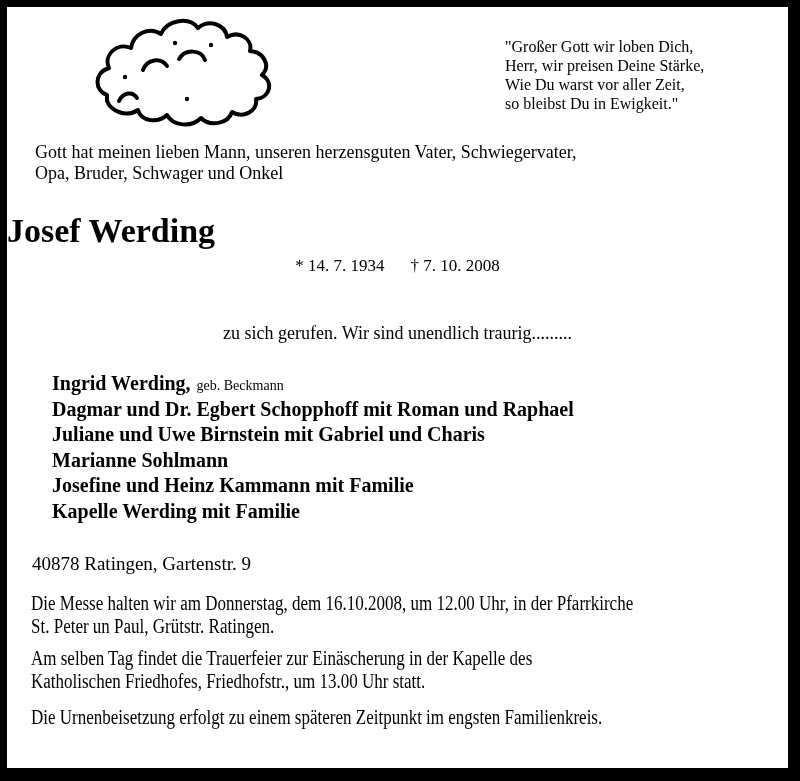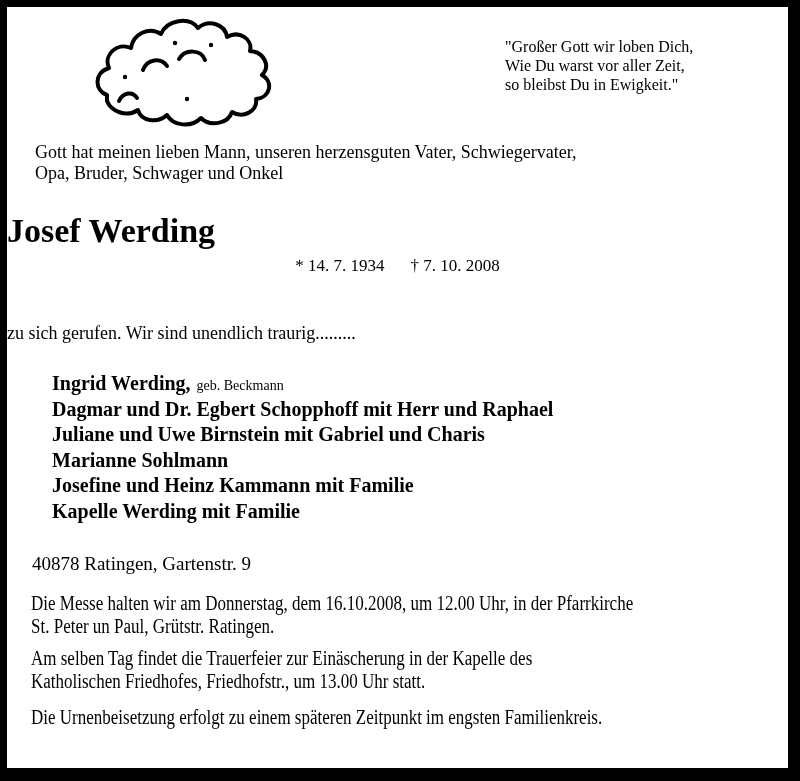--- a/index.html
+++ b/index.html
@@ -52,21 +52,21 @@
     width: 781px;
     text-align: center;
     font-size: 17px;
     white-space: nowrap;
   }
   .dates .death { margin-left: 26px; }
 
   .grief {
     left: 0; top: 316px;
     width: 781px;
-    text-align: left;
+    text-align: center;
     font-size: 18px;
     white-space: nowrap;
   }
 
   .mourners {
     left: 45px; top: 365px;
     font-size: 20px;
     font-weight: bold;
     line-height: 23.6px;
     white-space: nowrap;
@@ -121,20 +121,21 @@
       <path d="M36,86 C40,77 50,76 54,83"></path>
       <circle cx="92" cy="28" r="2.2" fill="#000000" stroke="none"></circle>
       <circle cx="128" cy="30" r="2.2" fill="#000000" stroke="none"></circle>
       <circle cx="42" cy="62" r="2.2" fill="#000000" stroke="none"></circle>
       <circle cx="104" cy="84" r="2.2" fill="#000000" stroke="none"></circle>
     </g>
   </svg>
 
   <div class="abs quote">
     <div>"Großer Gott wir loben Dich,</div>
+    <div>Herr, wir preisen Deine Stärke,</div>
     <div>Wie Du warst vor aller Zeit,</div>
     <div>so bleibst Du in Ewigkeit."</div>
   </div>
 
   <div class="abs intro">
     <div>Gott hat meinen lieben Mann, unseren herzensguten Vater, Schwiegervater,</div>
     <div>Opa, Bruder, Schwager und Onkel</div>
   </div>
 
   <div class="abs name">Josef Werding</div>
@@ -143,21 +144,21 @@
     <span>* 14. 7. 1934</span><span class="death">† 7. 10. 2008</span>
   </div>
 
   <div class="abs grief">zu sich gerufen. Wir sind unendlich traurig.........</div>
 
   <div class="abs mourners">
     <div class="mrow">
       <span class="mname">Ingrid Werding,</span><span class="msuffix">geb. Beckmann</span>
     </div>
     <div class="mrow">
-      <span class="mname">Dagmar und Dr. Egbert Schopphoff mit Herr und Raphael</span><span class="msuffix"></span>
+      <span class="mname">Dagmar und Dr. Egbert Schopphoff mit Roman und Raphael</span><span class="msuffix"></span>
     </div>
     <div class="mrow">
       <span class="mname">Juliane und Uwe Birnstein mit Gabriel und Charis</span><span class="msuffix"></span>
     </div>
     <div class="mrow">
       <span class="mname">Marianne Sohlmann</span><span class="msuffix"></span>
     </div>
     <div class="mrow">
       <span class="mname">Josefine und Heinz Kammann mit Familie</span><span class="msuffix"></span>
     </div>

